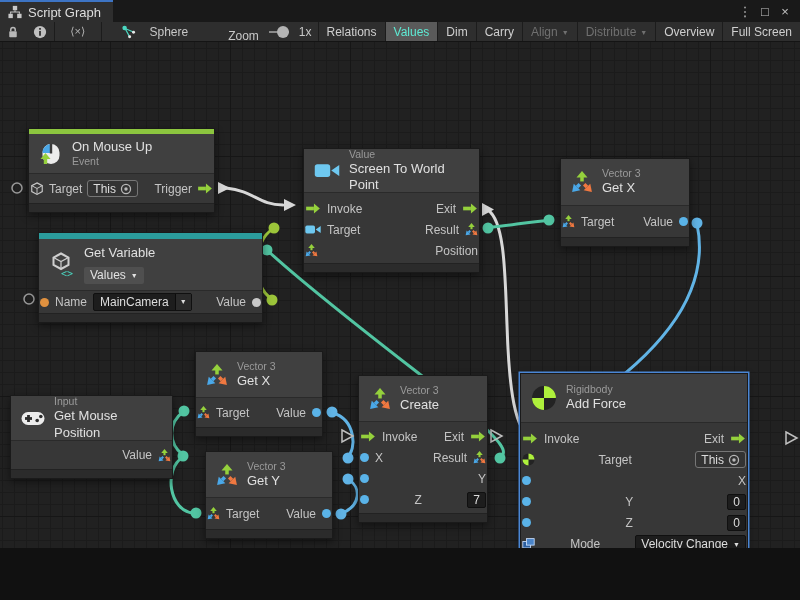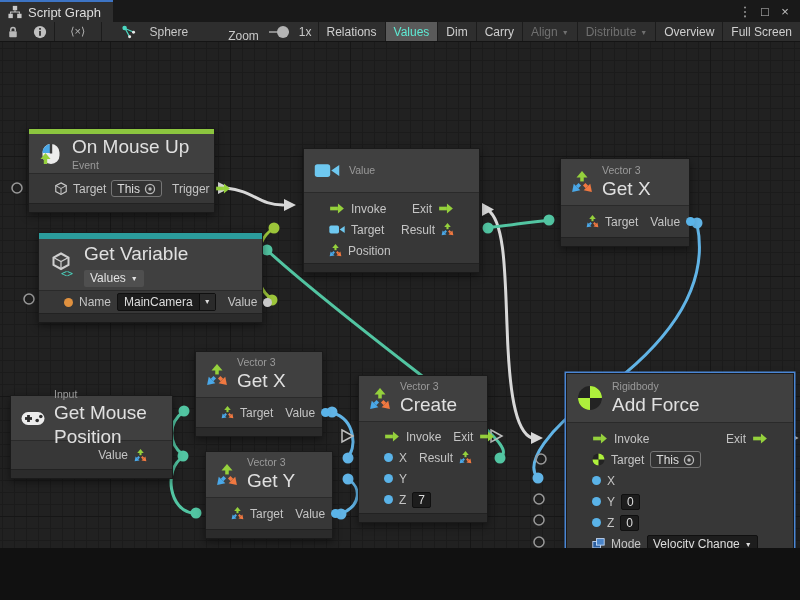--- a/index.html
+++ b/index.html
@@ -37,23 +37,23 @@
     background-position:-10px -6px,-10px -6px,-10px -6px,-10px -6px; }
   .wires { position:absolute; left:0; top:-42px; width:800px; height:600px; z-index:1; }
 
   
   .node { position:absolute; z-index:2; background:#383838; border:1px solid #1a1a1a; box-shadow:0 3px 8px rgba(0,0,0,.45); color:#c8c8c8; }
   .node.selected { box-shadow:0 0 0 1.5px #4a86d4, 0 3px 8px rgba(0,0,0,.45); }
   .accent { height:5px; }
   .nhead { background:#404040; border-bottom:1px solid #2a2a2a; display:flex; align-items:center; gap:9px; padding:0 10px; }
   .nhead .tcol { display:flex; flex-direction:column; justify-content:center; line-height:1.25; }
   .ncat { font-size:10.5px; color:#9a9a9a; }
-  .ntitle { font-size:19px; color:#e0e0e0; }
+  .ntitle { font-size:13px; color:#e0e0e0; }
   .nrows { background:#373737; }
-  .row { display:flex; align-items:center; gap:6px; padding:0 25px; font-size:12px; color:#c4c4c4; white-space:nowrap; }
+  .row { display:flex; align-items:center; gap:6px; padding:0 1px; font-size:12px; color:#c4c4c4; white-space:nowrap;justify-content:space-between; }
   .spacer { flex:1; }
   .nfoot { height:9px; background:#2b2b2b; border-top:1px solid #222; }
   .dot { width:9px; height:9px; border-radius:50%; flex:none; }
   .dot.blue { background:#5ab3e8; } .dot.orange { background:#e0913f; } .dot.gray { background:#c8c8c8; }
   .chip { display:inline-flex; align-items:center; gap:4px; border:1px solid #767676; border-radius:3px; background:#333; padding:0 5px; height:17px; font-size:12px; color:#ddd; }
   .vbox { display:inline-flex; align-items:center; background:#1d1d1d; border:1px solid #101010; border-radius:2px; padding:0 5px; height:16px; font-size:12px; color:#ddd; }
   .ddbox { display:inline-flex; align-items:center; gap:5px; background:#1d1d1d; border:1px solid #101010; border-radius:2px; padding:0 5px; height:17px; font-size:12px; color:#ddd; }
   .ddsplit { display:inline-flex; align-items:stretch; background:#1d1d1d; border:1px solid #101010; border-radius:2px; height:18px; font-size:12px; color:#ddd; }
   .ddsplit .txt { padding:0 6px; display:flex; align-items:center; }
   .ddsplit .arr { border-left:1px solid #0c0c0c; background:#2a2a2a; display:flex; align-items:center; padding:0 4px; }
@@ -290,20 +290,21 @@
     <div class="node" style="left:303px;top:106px;width:177px;">
       <div class="nhead" style="height:44px;">
         <span class="ic i20x14" style="width:26px;height:17px;">
             <svg viewBox="0 0 24 16">
               <rect x="0.5" y="2" width="14.5" height="12" rx="2.5" fill="#6ec8f0"></rect>
               <polygon points="16,8 23.5,2.8 23.5,13.2" fill="#6ec8f0"></polygon>
             </svg>
           </span>
         <div class="tcol">
           <span class="ncat">Value</span>
+          <span class="ntitle">Screen To World Point</span>
         </div>
       </div>
       <div class="nrows" style="padding:5px 0 2px;">
         <div class="row" style="height:21px;">
           <span class="ic i16x11">
               <svg viewBox="0 0 16 12">
                 <rect x="0.5" y="4" width="8.5" height="4" fill="#95d13c"></rect>
                 <polygon points="9,0.5 15.5,6 9,11.5" fill="#95d13c"></polygon>
               </svg>
             </span>
@@ -561,21 +562,21 @@
         </div>
         <div class="row" style="height:21px;">
           <span class="dot blue"></span>
           <span>Z</span>
           <span class="vbox">7</span>
         </div>
       </div>
       <div class="nfoot"></div>
     </div>
 
-    <div class="node selected" style="left:566px;top:331px;width:228px;">
+    <div class="node selected" style="left:520px;top:331px;width:228px;">
       <div class="nhead" style="height:49px;">
         <span class="ic i26">
             <svg viewBox="0 0 24 24">
               <circle cx="12" cy="12" r="11" fill="#232323"></circle>
               <path d="M12 1 A11 11 0 0 1 23 12 L12 12 Z" fill="#aef03c"></path>
               <path d="M12 23 A11 11 0 0 1 1 12 L12 12 Z" fill="#aef03c"></path>
             </svg>
           </span>
         <div class="tcol">
           <span class="ncat">Rigidbody</span>

